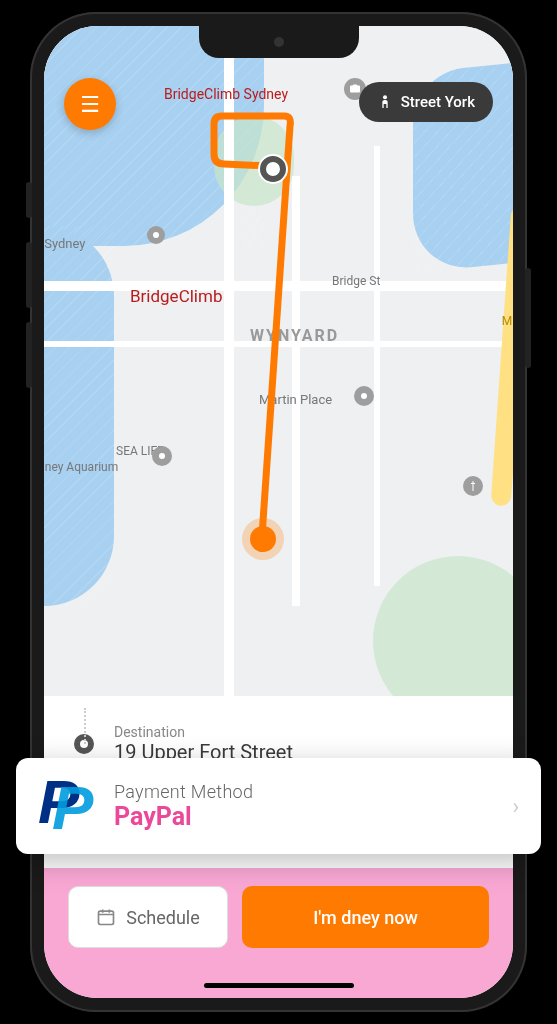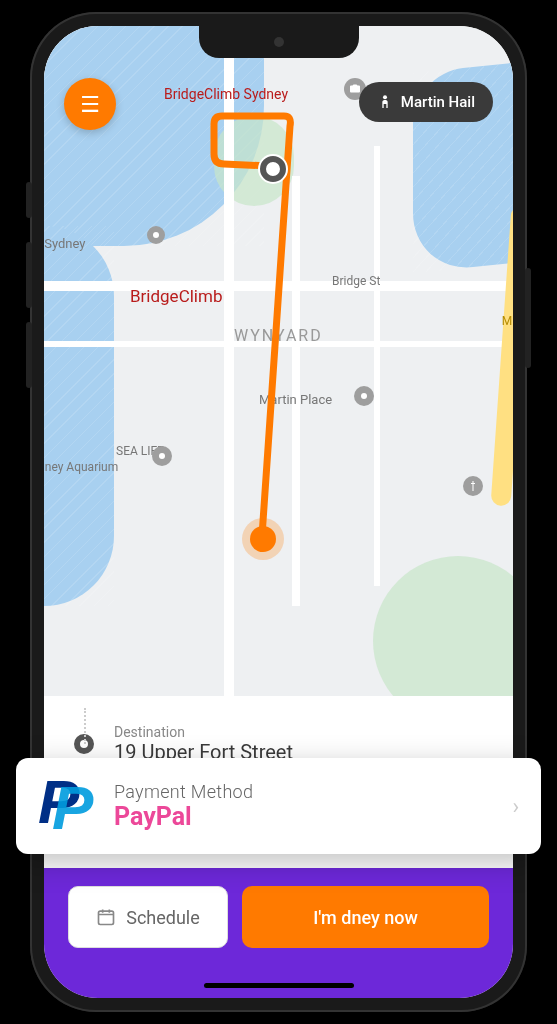--- a/index.html
+++ b/index.html
@@ -198,21 +198,21 @@
   .loc-connector {
     position: absolute;
     left: 40px;
     width: 0;
     border-left: 2px dotted #ccc;
     height: 36px;
     margin-top: -10px;
   }
 
   .actions {
-    background:#6d28d9;
+    background:#f9a8d4;
     display:flex; gap:14px;
     padding: 18px 24px 50px 24px;
   }
   .btn {
     height: 62px;
     border-radius: 10px;
     display:flex; align-items:center; justify-content:center;
     font-size: 18px;
     gap:10px;
     cursor:pointer;
@@ -302,21 +302,21 @@
 
         <div class="map-label" style="left:-20px; top:210px;">wn Sydney</div>
         <div class="map-pin" style="left:103px; top:200px; width:18px; height:18px;">
             <svg viewBox="0 0 24 24">
               <circle cx="12" cy="12" r="6"></circle>
             </svg>
           </div>
 
         <div class="map-label dark" style="left:86px; top:260px; font-size:17px;">BridgeClimb</div>
         <div class="map-label" style="left:288px; top:248px; font-size:12px;">Bridge St</div>
-        <div class="map-label big" style="left:190px; top:300px;">WYNYARD</div>
+        <div class="map-label big" style="left:206px; top:300px;font-weight:bold;">WYNYARD</div>
         <div class="map-label" style="right:-6px; top:288px; font-size:12px; color:#b58b00;">M1</div>
 
         <div class="map-label" style="left:215px; top:366px;">Martin Place</div>
         <div class="map-pin" style="left:310px; top:360px; width:20px; height:20px;">
             <svg viewBox="0 0 24 24">
               <circle cx="12" cy="12" r="6"></circle>
             </svg>
           </div>
 
         <div class="map-label" style="left:72px; top:418px; font-size:12px;">SEA LIFE</div>
@@ -340,21 +340,21 @@
         <div class="pickup-marker" style="left:206px; top:500px;"></div>
 
         <div class="hamburger">
           <span>☰</span>
         </div>
         <div class="street-hail">
           <svg viewBox="0 0 24 24">
               <circle cx="12" cy="5" r="3"></circle>
               <path d="M12 9c-2 0-4 1-4 3v9h2v-6h4v6h2v-9c0-2-2-3-4-3zM18 6l3-2"></path>
             </svg>
-          <span>Martin Hail</span>
+          <span>Street York</span>
         </div>
       </div>
 
       <div class="sheet" style="position:relative;">
         <div class="loc-connector"></div>
         <div class="loc-row">
           <div class="loc-dot ring"></div>
           <div class="loc-text">
             <div class="lbl">Destination</div>
             <div class="val">19 Upper Fort Street</div>

